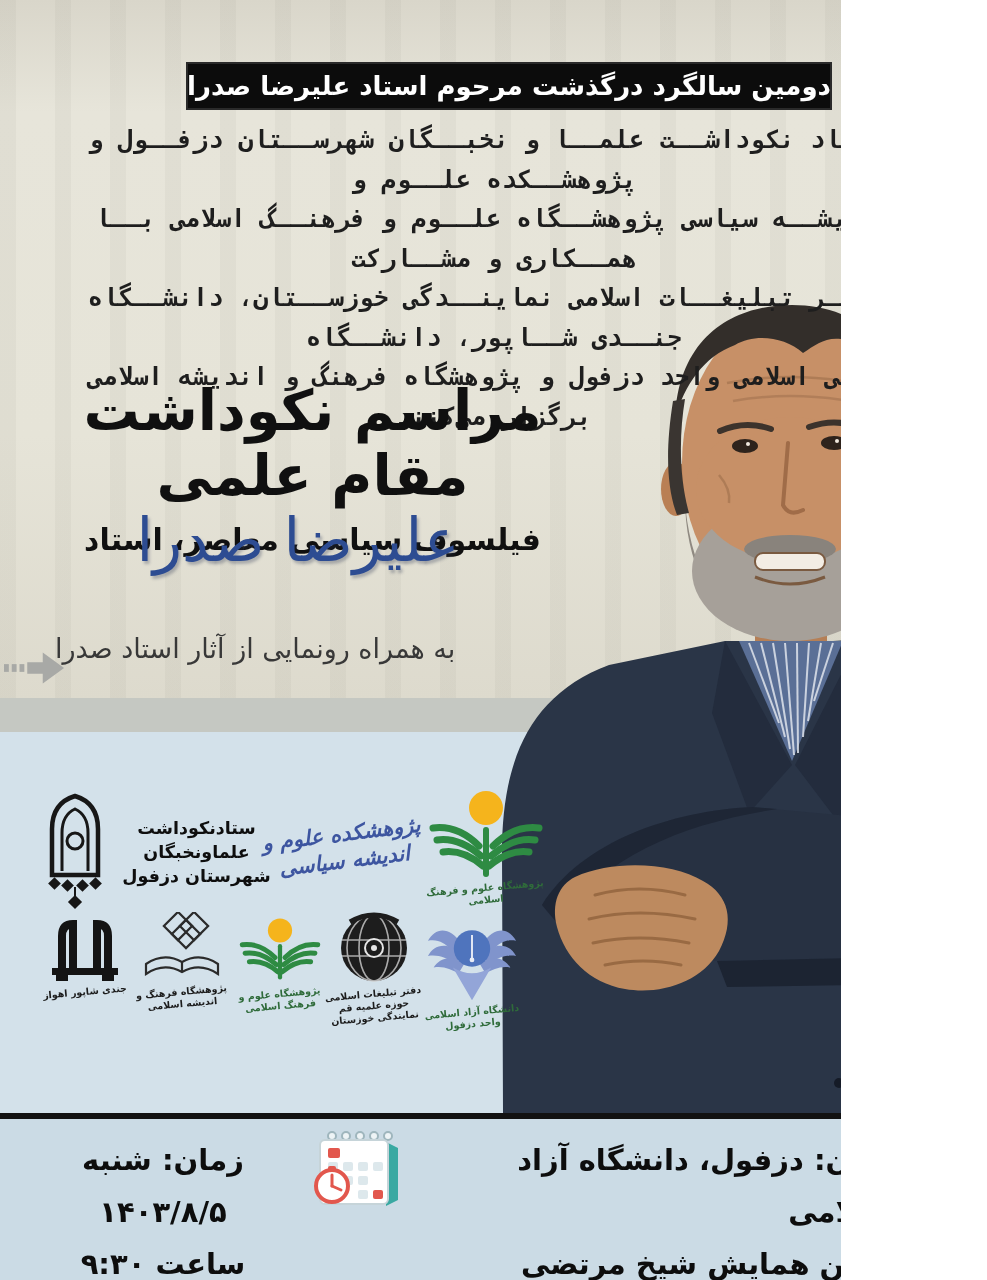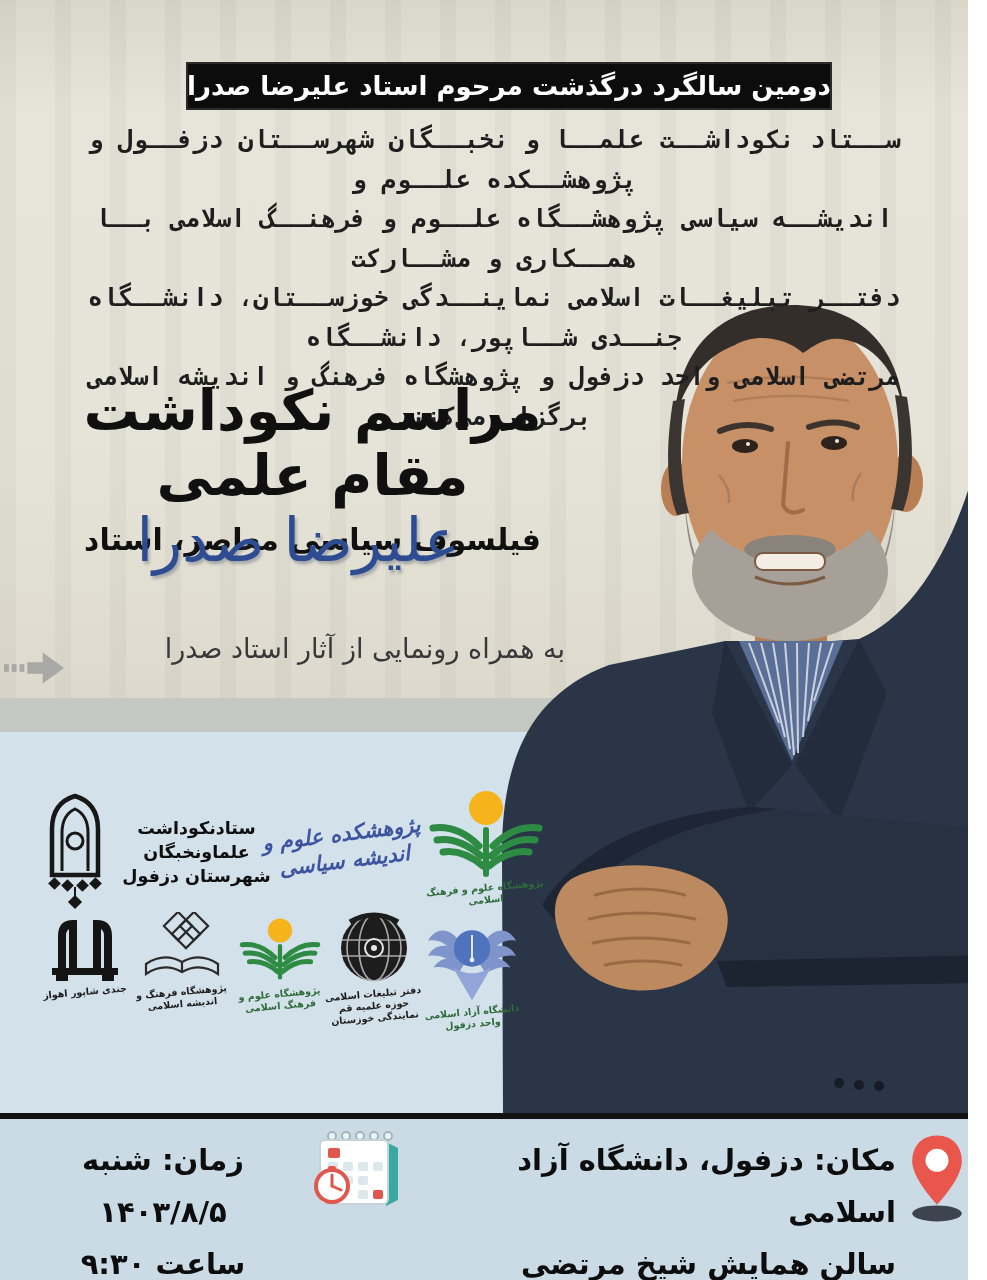--- a/index.html
+++ b/index.html
@@ -1,18 +1,18 @@
 <!DOCTYPE html>
 <html lang="fa"><head>
 <meta charset="utf-8">
 <style>
   * { margin:0; padding:0; box-sizing:border-box; }
   html,body { width:987px; height:1280px; }
   body { font-family:"DejaVu Sans", sans-serif; }
-  .poster { position:relative; width:968px; height:1280px; overflow:hidden; background:#84cc16; }
+  .poster { position:relative; width:841px; height:1280px; overflow:hidden; background:#84cc16; }
 
   
   .bg-top { position:absolute; left:0; top:0; width:987px; height:700px;
     background:linear-gradient(180deg,#d9d6ca 0%,#e7e5da 16%,#e6e4d8 62%,#ddDAcd 100%); }
   .bg-top::after { content:""; position:absolute; inset:0;
     background:repeating-linear-gradient(90deg, rgba(110,110,98,.06) 0 16px, rgba(0,0,0,0) 16px 55px); }
   .bg-band { position:absolute; left:0; top:698px; width:987px; height:34px; background:#c5c8c2; }
   .bg-blue { position:absolute; left:0; top:732px; width:987px; height:381px; background:#d3e1ea; }
   .divider { position:absolute; left:0; top:1113px; width:987px; height:6px; background:#121212; z-index:5; }
   .bg-bottom { position:absolute; left:0; top:1119px; width:987px; height:161px; background:#cbdbe5; }
@@ -30,21 +30,21 @@
 
   .title-block { left:55px; top:378px; width:515px; text-align:center; direction:rtl; color:#101010; }
   .title-block .t1 { font-size:56px; font-weight:800; letter-spacing:-1px; }
   .title-block .t2 { font-size:30px; font-weight:800; margin-top:14px; }
 
   .big-name { left:18px; top:472px; width:560px; height:135px; direction:rtl;
     display:flex; align-items:center; justify-content:center;
     color:#2d4c92; font-size:60px; font-weight:400;
     text-shadow:2px 3px 3px rgba(40,50,80,.30); }
 
-  .subtitle { left:55px; top:628px; width:510px; direction:rtl; text-align:right;
+  .subtitle { left:55px; top:628px; width:510px; direction:rtl; text-align:left;
     color:#383838; font-size:27px; font-weight:500; line-height:42px; }
 
   .arrow-wrap { left:4px; top:650px; width:62px; height:36px; }
 
   
   .setad { left:42px; top:788px; width:235px; height:128px; display:flex; align-items:center; gap:8px; }
   .setad .txt { direction:rtl; text-align:center; color:#0e0e0e; font-size:17.5px; font-weight:800; line-height:24px; flex:1; }
   .callig { left:243px; top:800px; width:200px; height:95px; display:flex; align-items:center; justify-content:center;
     transform:rotate(-7deg); direction:rtl; text-align:center;
     color:#3d55a0; font-size:21px; font-style:italic; font-weight:700; line-height:27px; }

